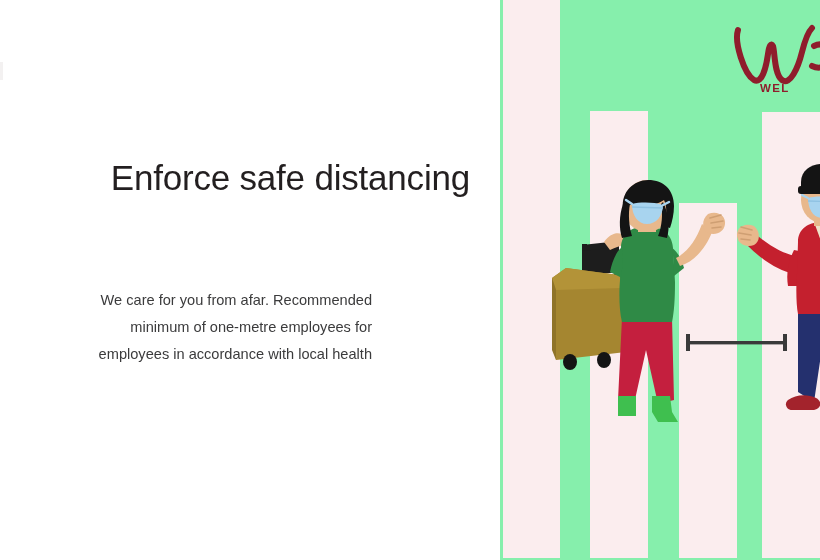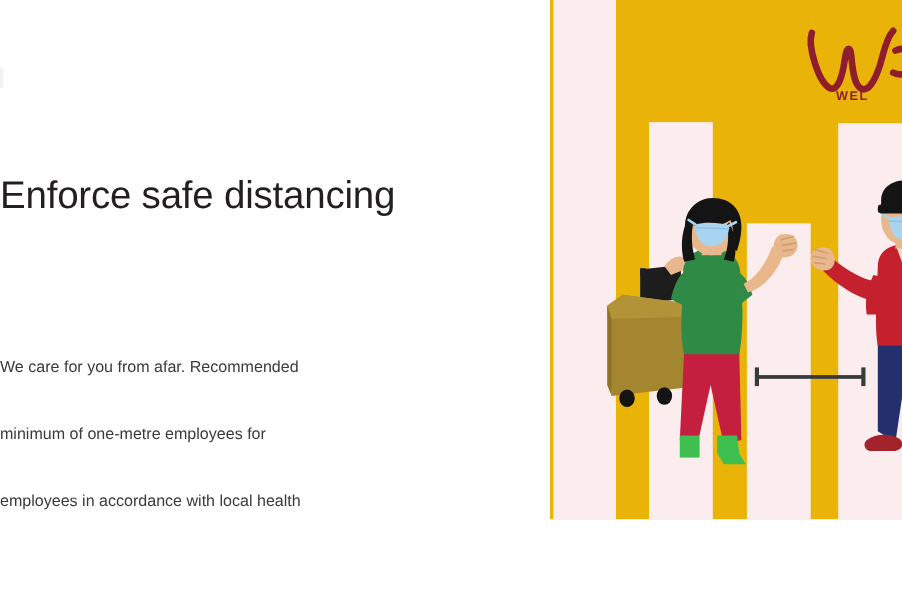--- a/index.html
+++ b/index.html
@@ -19,20 +19,21 @@
   }
 
   
   .text-panel {
     position: absolute;
     left: 0;
     top: 0;
     width: 500px;
     height: 428px;
     background: #ffffff;
+    text-align: right;
   }
   .edge-artifact {
     position: absolute;
     left: 0;
     top: 62px;
     width: 3px;
     height: 18px;
     background: #f3f1f1;
   }
   .headline {
@@ -55,31 +56,30 @@
     left: 0px;
     top: 287px;
     width: 372px;
     font-size: 14.6px;
     line-height: 27px;
     color: #3b3b3c;
   }
   .body-copy .line {
     display: block;
     white-space: nowrap;
-    margin-top: 34px;
   }
 
   
   .art-panel {
     position: absolute;
     left: 500px;
     top: 0;
     width: 320px;
-    height: 472px;
-    background: #eab308;
+    height: 560px;
+    background: #86efac;
     overflow: hidden;
   }
   .stripe {
     position: absolute;
     background: #fbedee;
   }
 
   
   .logo {
     position: absolute;

